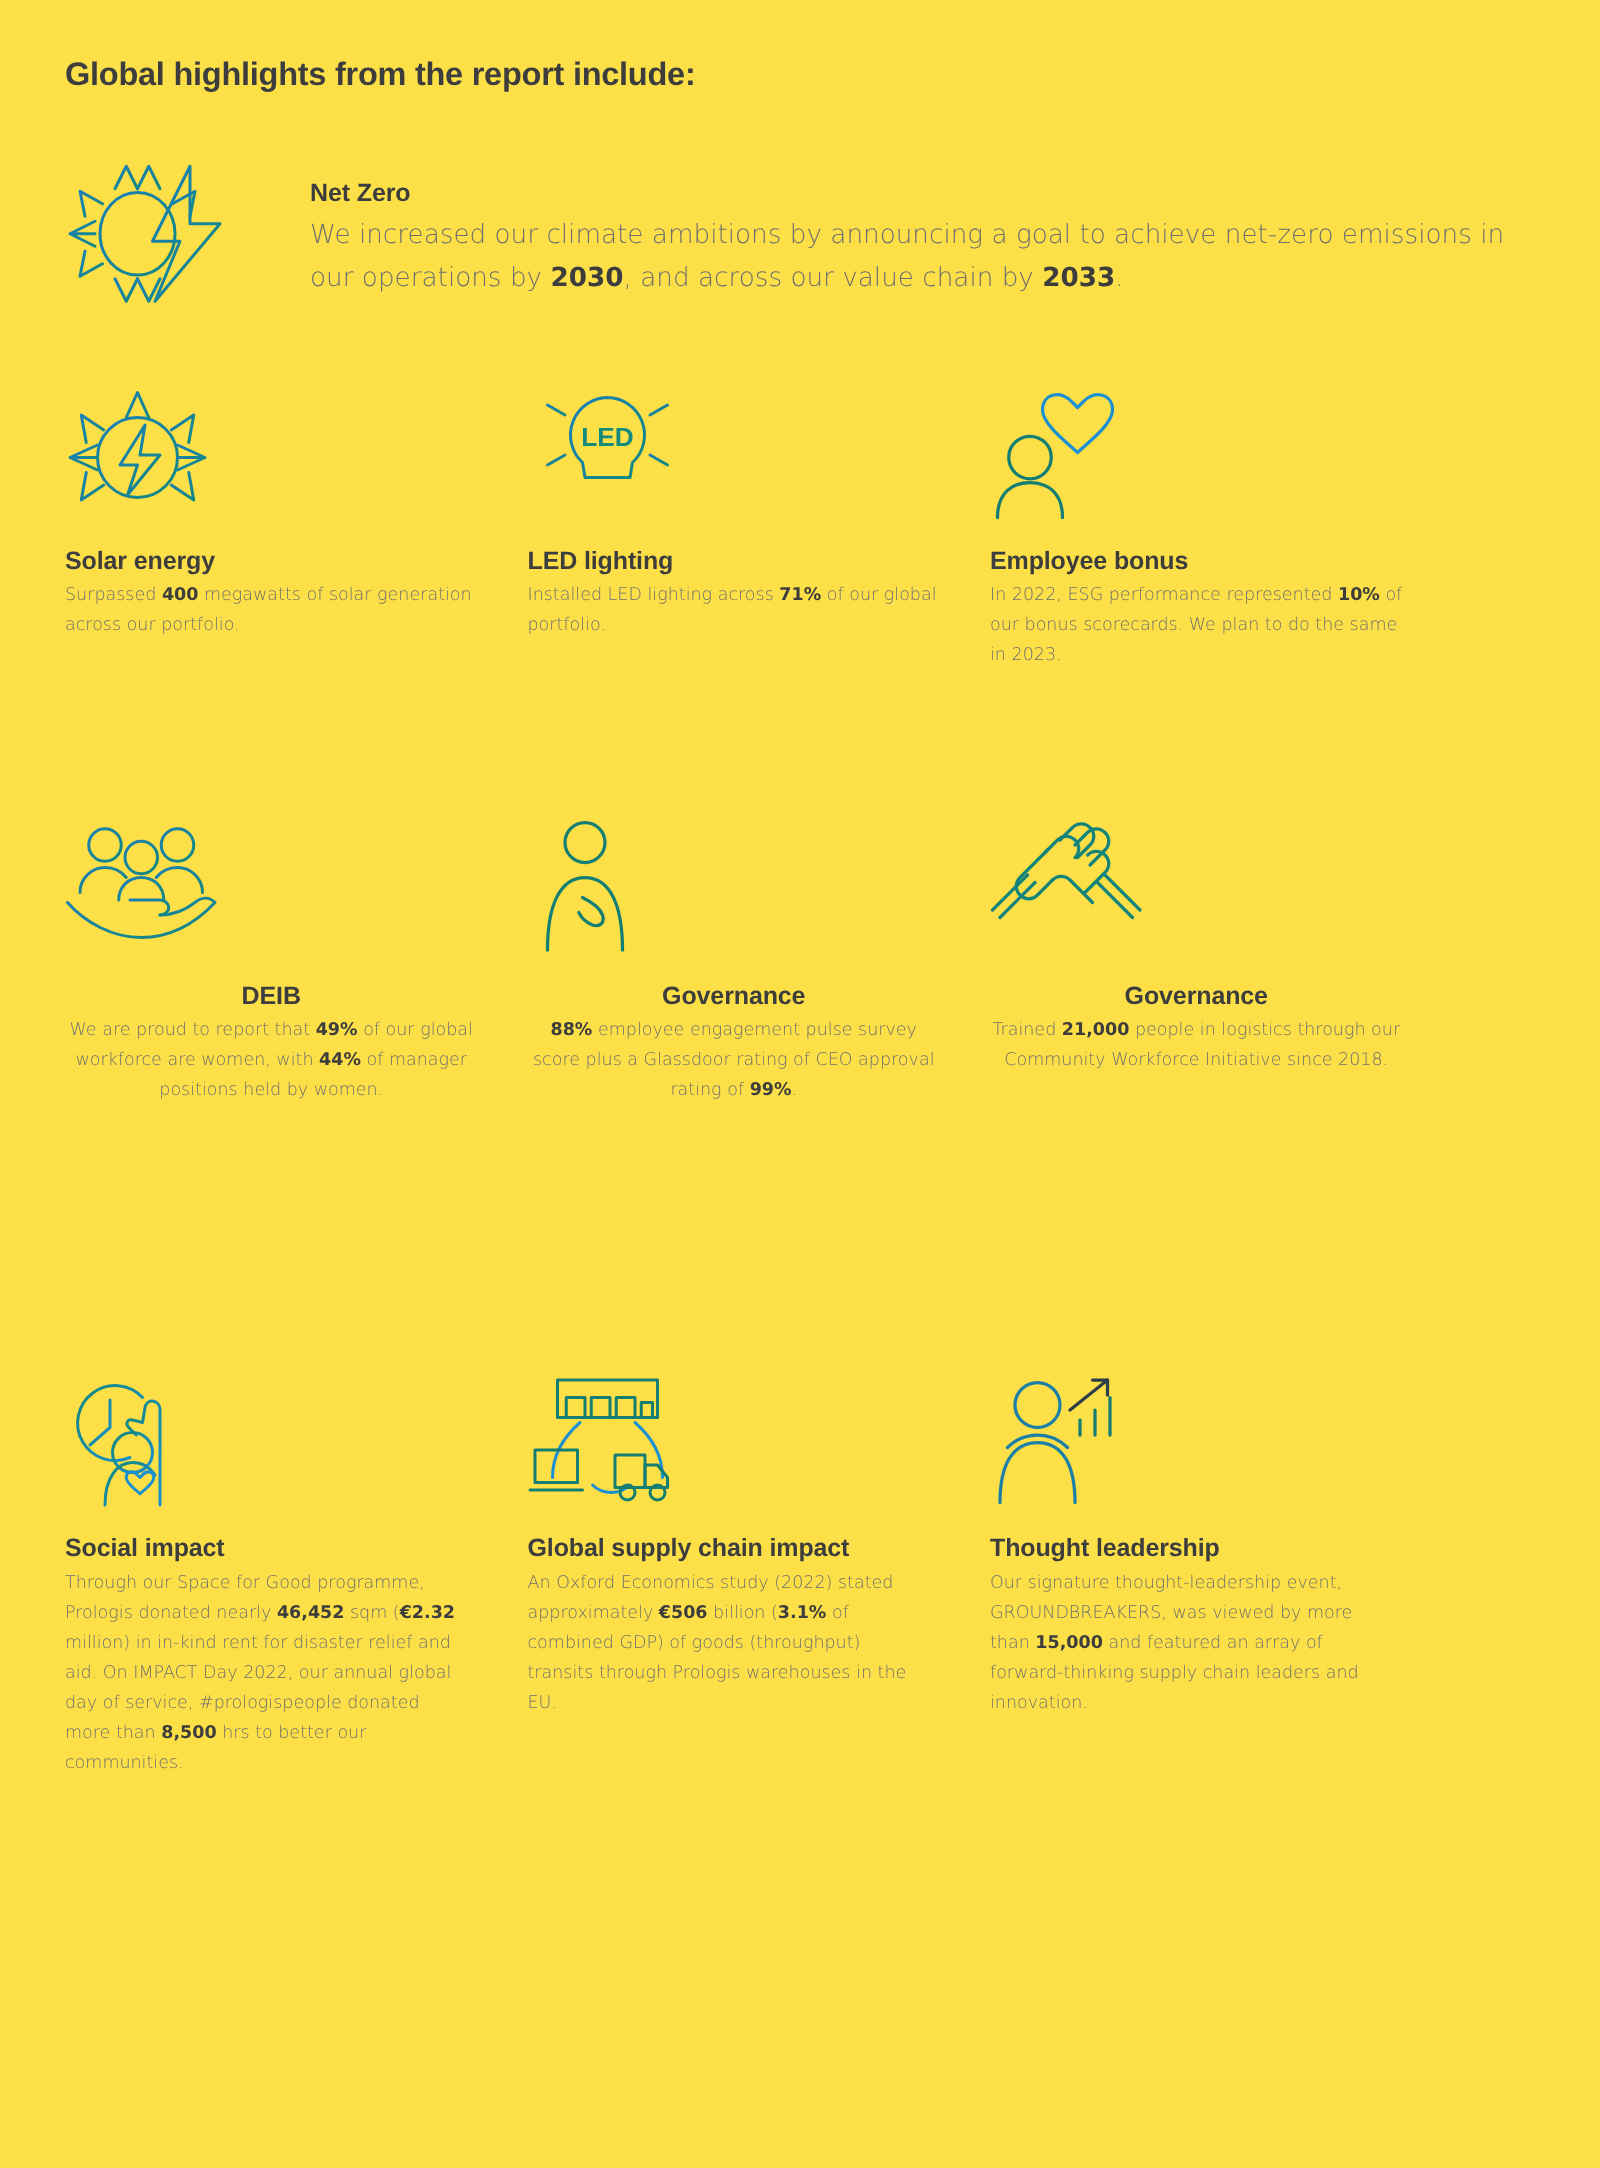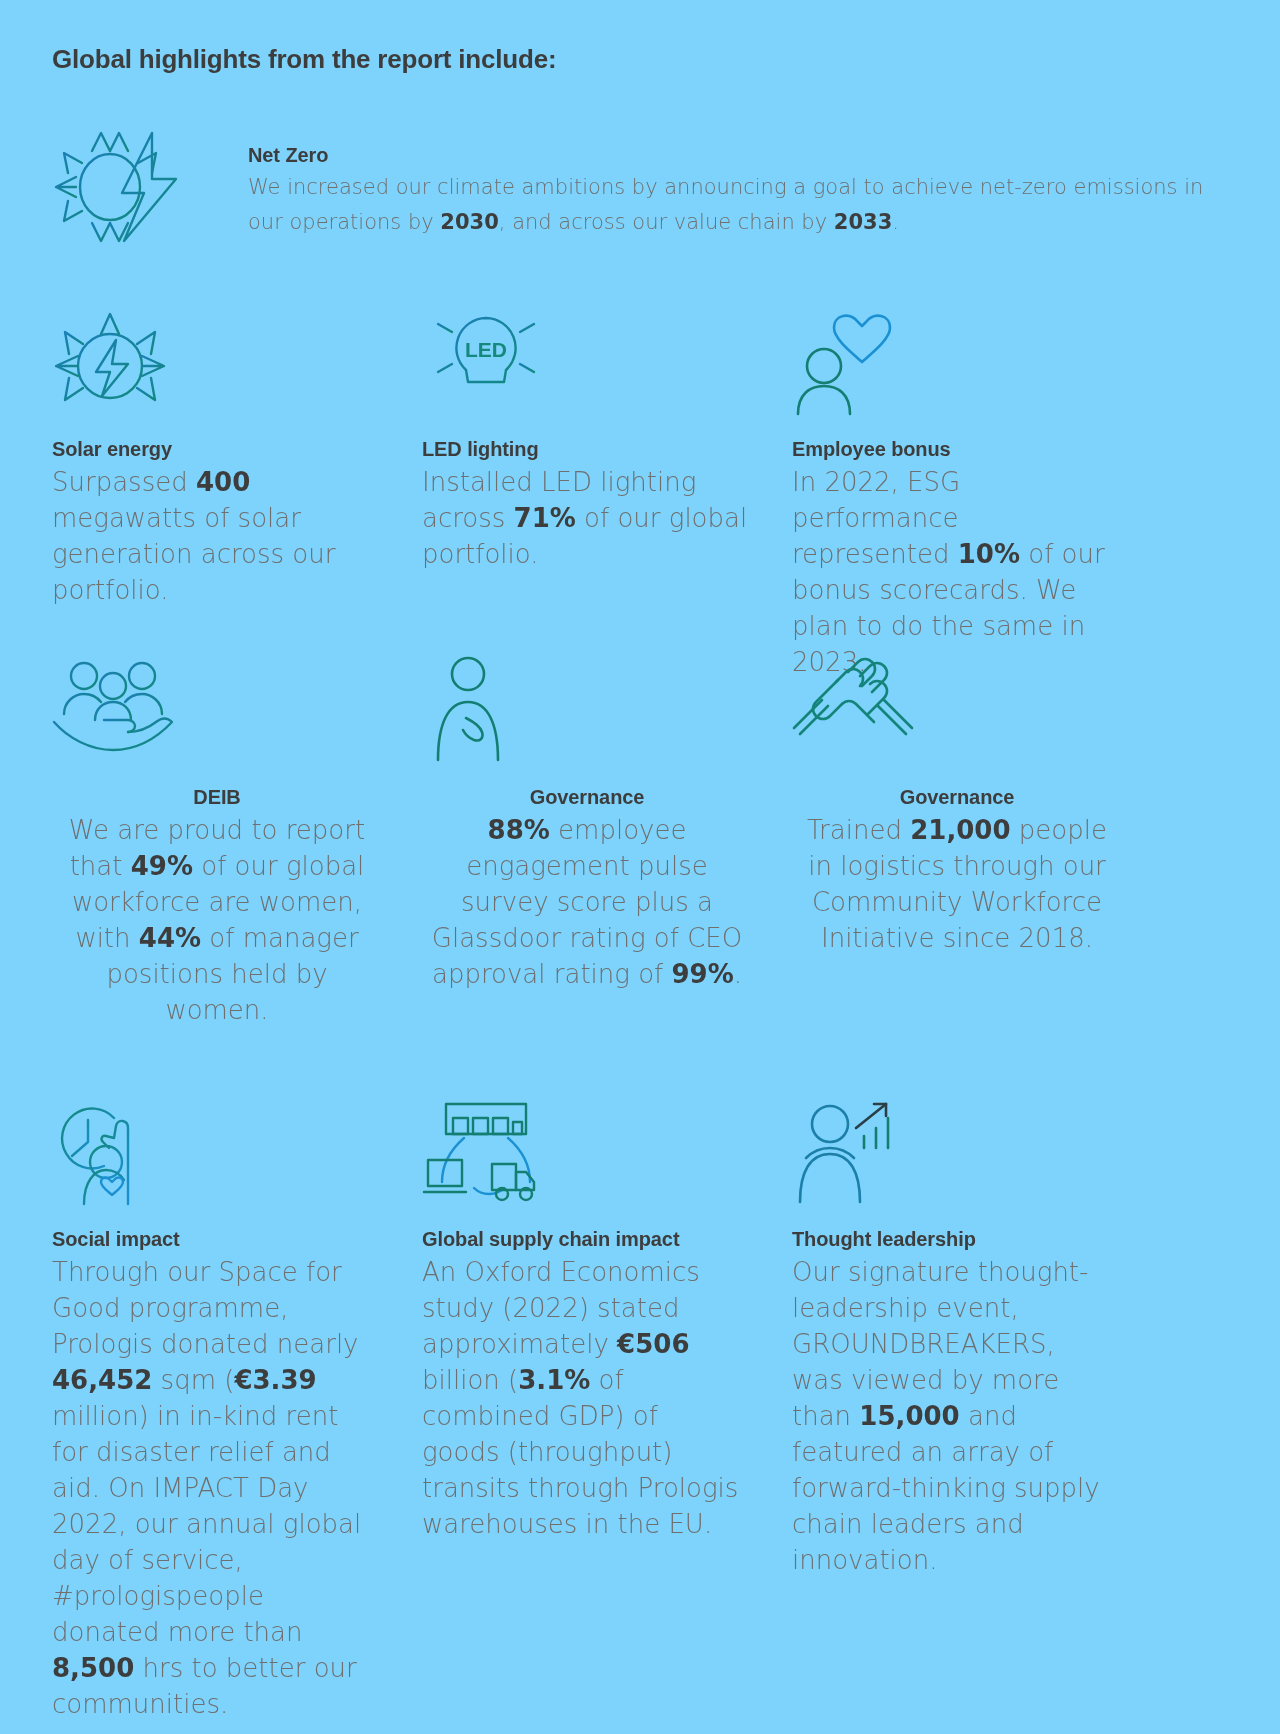--- a/index.html
+++ b/index.html
@@ -8,21 +8,21 @@
     width: 1280px;
     height: 1734px;
     background: #eeeeee;
     font-family: "Liberation Sans", sans-serif;
   }
 
   .page {
     position: relative;
     width: 1280px;
     height: 1734px;
-    background: #7dd3fc;
+    background: #fde047;
     padding: 0;
     overflow: hidden;
   }
 
   
   .page-heading {
     position: absolute;
     left: 52px;
     top: 44px;
     font-size: 26px;
@@ -35,22 +35,22 @@
   
   .item-title {
     font-size: 20px;
     font-weight: bold;
     color: #3d3d3d;
     margin-bottom: 3px;
     letter-spacing: -0.1px;
   }
 
   .item-body {
-    font-size: 26px;
-    line-height: 36px;
+    font-size: 14px;
+    line-height: 24px;
     color: #6f6f6f;
     font-weight: 300;
     font-family: "DejaVu Sans", sans-serif;
   }
   .item-body b { color: #3d3d3d; font-weight: bold; }
 
   
   .hero {
     position: absolute;
     left: 52px;
@@ -302,21 +302,21 @@
             <path d="M36 26 L36 48 L20 62"></path>
             <circle cx="54" cy="68" r="16"></circle>
             <path d="M32 110 c0 -22 10 -34 22 -34 c8 0 14 4 18 10"></path>
             <path d="M76 110 L76 34 c0 -8 -10 -10 -12 -2 l-2 12 l-8 -2 c-4 -1 -6 3 -3 6 l6 6"></path>
             <path d="M58 86 c-3 -4 -9 -3 -9 2 c0 5 8 10 11 13 c3 -3 11 -8 11 -13 c0 -5 -6 -6 -9 -2 l-2 2 Z" stroke="#1b90d2"></path>
           </g>
         </svg>
       </div>
       <div class="cell-text">
         <div class="item-title">Social impact</div>
-        <div class="item-body">Through our Space for Good programme, Prologis donated nearly <b>46,452</b> sqm (<b>€3.39</b> million) in in-kind rent for disaster relief and aid. On IMPACT Day 2022, our annual global day of service, #prologispeople donated more than <b>8,500</b> hrs to better our communities.</div>
+        <div class="item-body">Through our Space for Good programme, Prologis donated nearly <b>46,452</b> sqm (<b>€2.32</b> million) in in-kind rent for disaster relief and aid. On IMPACT Day 2022, our annual global day of service, #prologispeople donated more than <b>8,500</b> hrs to better our communities.</div>
       </div>
     </div>
 
     <div class="cell">
       <div class="cell-icon">
         <svg width="132" height="110" viewBox="0 0 132 110">
           <g fill="none" stroke-width="2.4" stroke-linejoin="round" stroke-linecap="round">
             <g stroke="#147e72">
               <rect x="24" y="8" width="80" height="30"></rect>
               <rect x="31" y="22" width="15" height="16"></rect>

